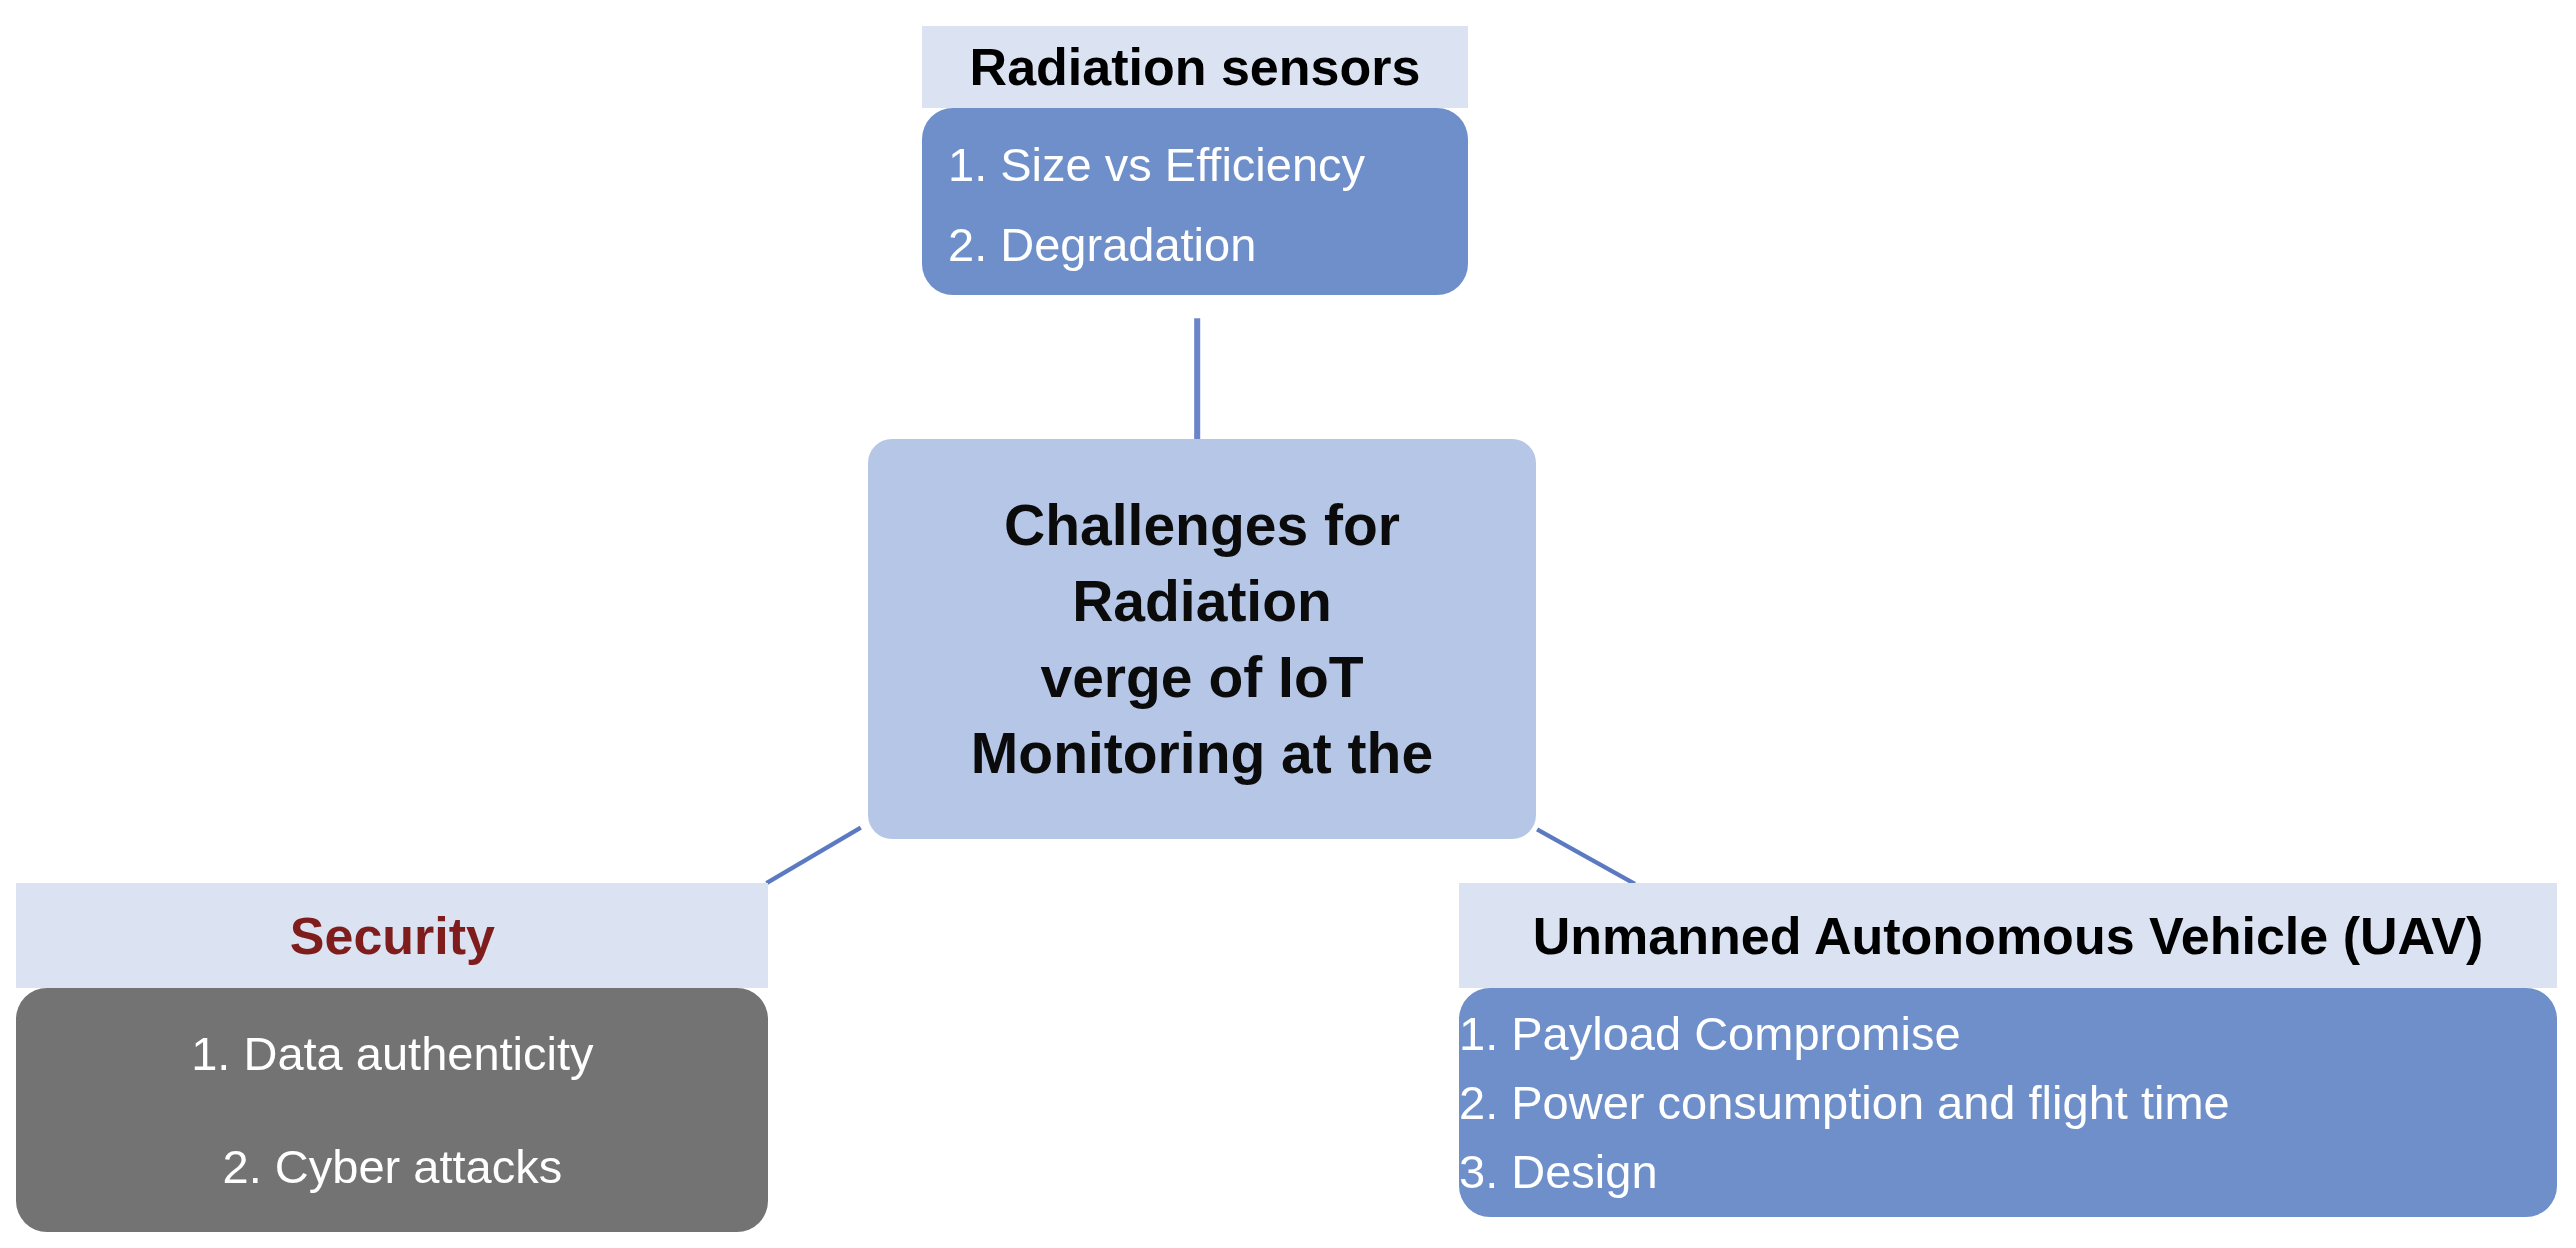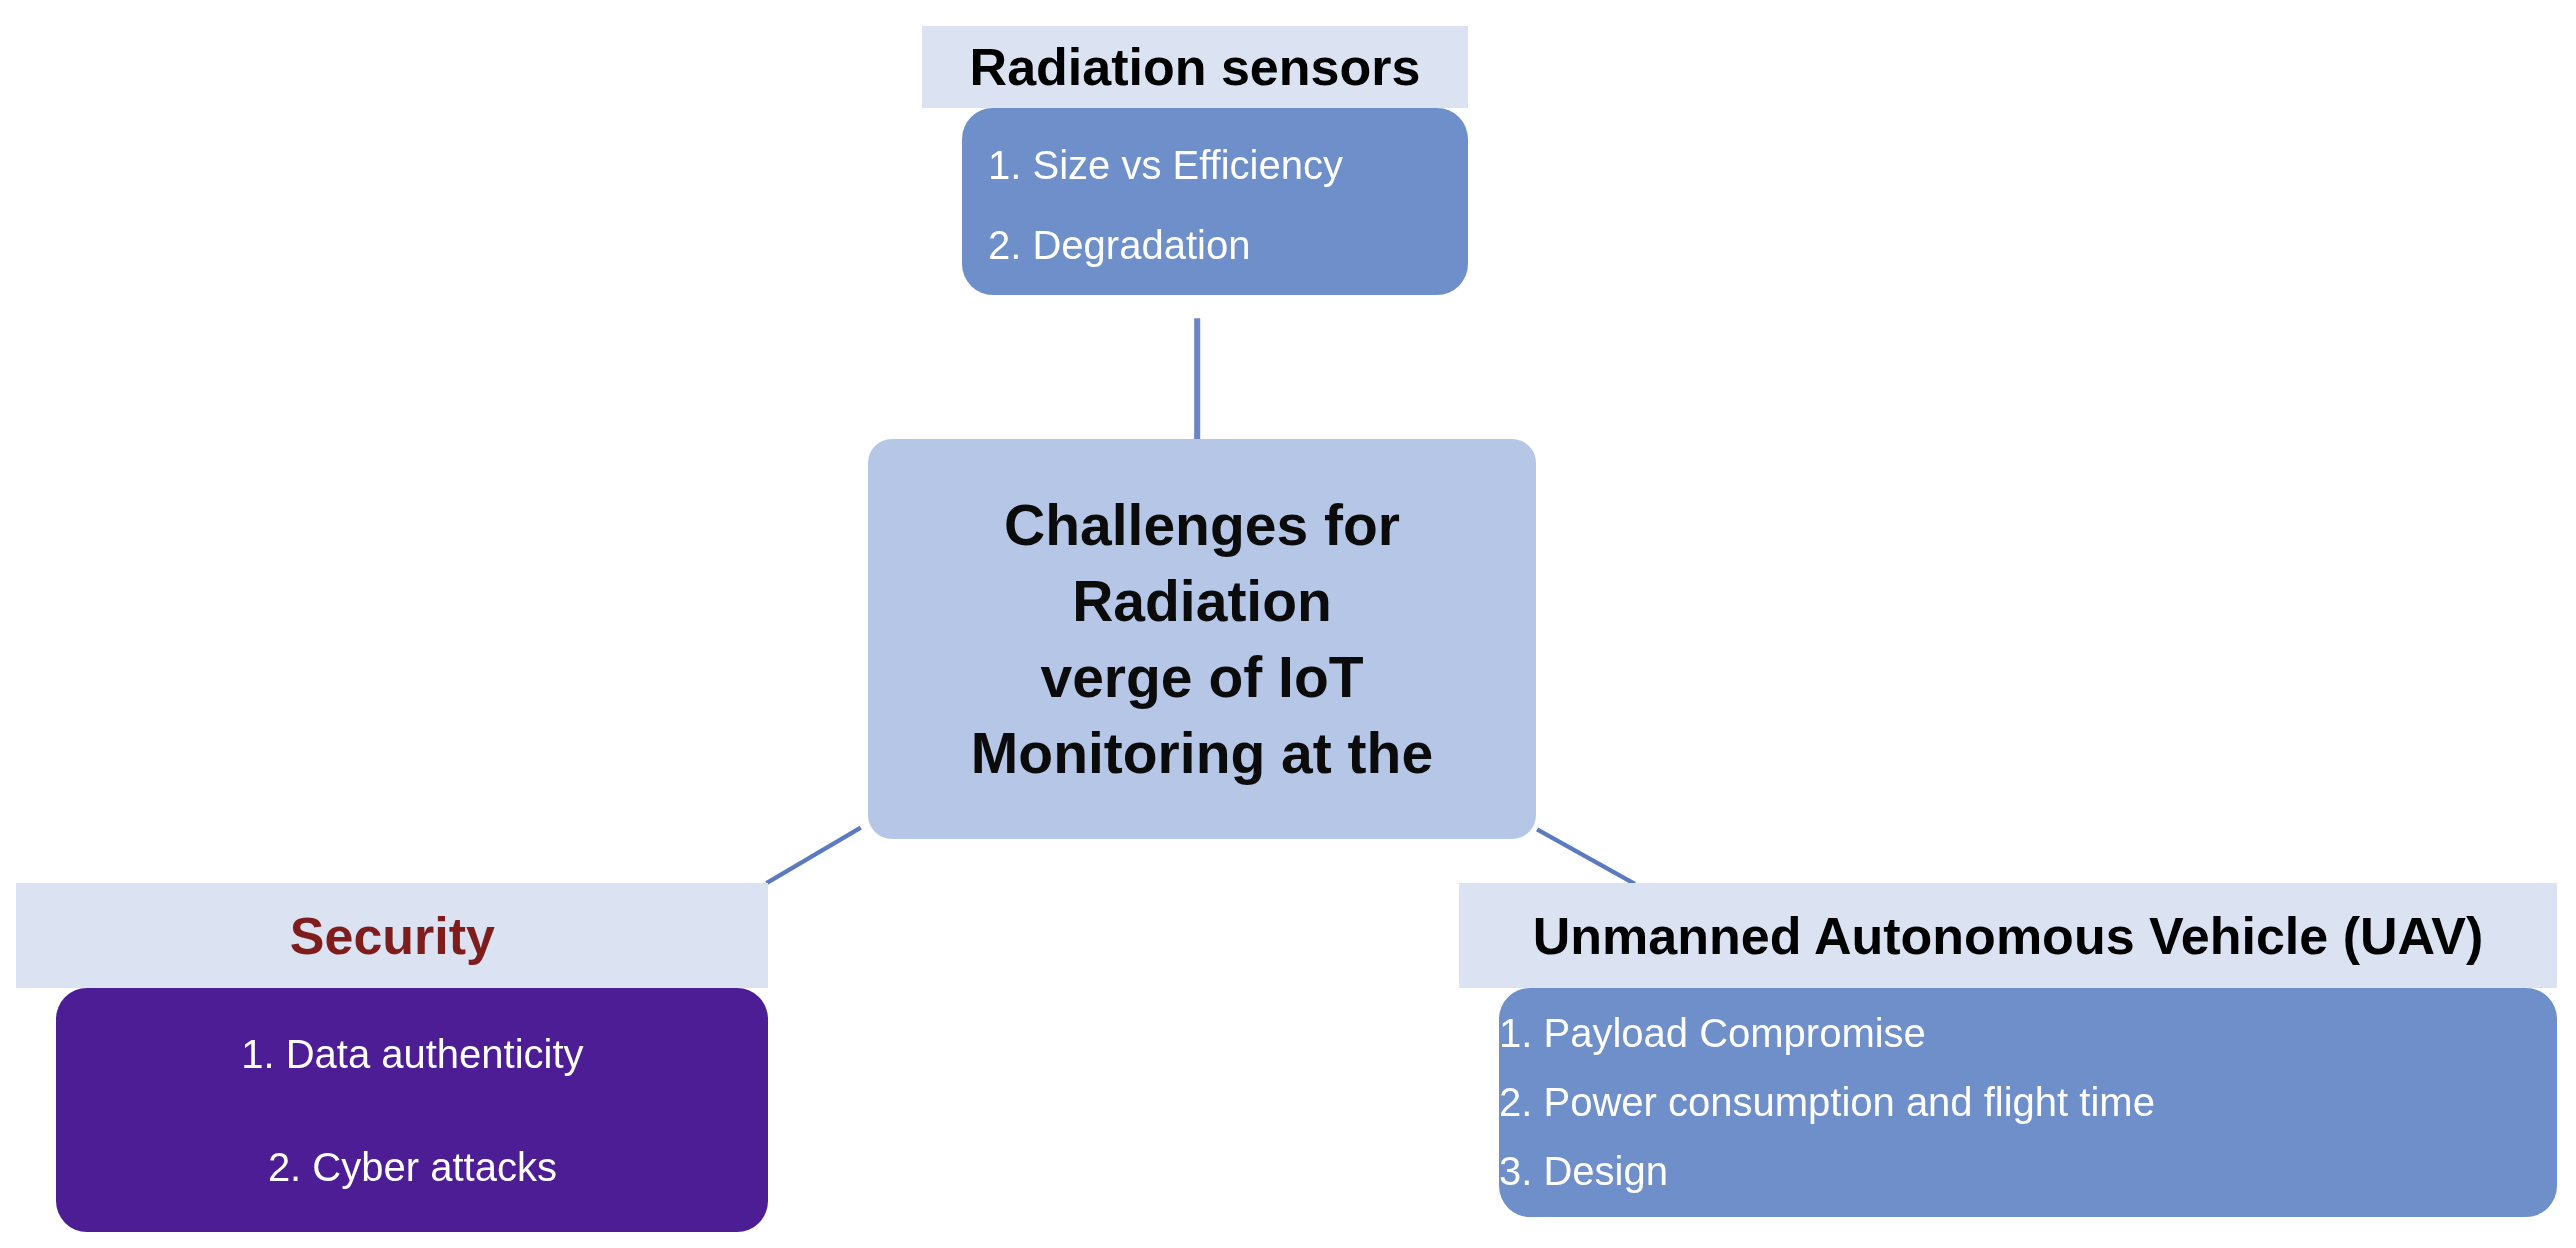--- a/index.html
+++ b/index.html
@@ -13,22 +13,21 @@
   .connectors{position:absolute;left:0;top:0;width:2576px;height:1248px;pointer-events:none;}
   .node{position:absolute;}
   .node-header{
     display:flex;align-items:center;justify-content:center;
     font-weight:bold;font-size:52px;
     box-sizing:border-box;
   }
   .node-body{
     box-sizing:border-box;
     border-radius:31px;
-    font-size:40px;
-    margin-left:40px;
+    font-size:47px;
   }
   
   .node-radiation{left:922px;top:26px;width:546px;}
   .node-radiation .node-header{height:82px;}
   .node-radiation .node-body{
     height:187px;
     padding:17.3px 0 0 26px;
     line-height:80px;
     text-align:left;
   }
@@ -84,21 +83,21 @@
     <div>Challenges for</div>
     <div>Radiation</div>
     <div>verge of IoT</div>
     <div>Monitoring at the</div>
   </div>
 
   <div class="node node-security">
     <div class="node-header" style="background-color: rgb(219, 227, 243); color: #7f1d1d;">
       <span>Security</span>
     </div>
-    <div class="node-body" style="background-color: #4c1d95; color: rgb(255, 255, 255); gap: 39px;">
+    <div class="node-body" style="background-color: #737373; color: rgb(255, 255, 255); gap: 39px;">
       <div>1. Data authenticity</div>
       <div>2. Cyber attacks</div>
     </div>
   </div>
 
   <div class="node node-uav">
     <div class="node-header" style="background-color: rgb(219, 227, 243); color: rgb(0, 0, 0);">
       <span>Unmanned Autonomous Vehicle (UAV)</span>
     </div>
     <div class="node-body" style="background-color: rgb(110, 143, 202); color: rgb(255, 255, 255);">

